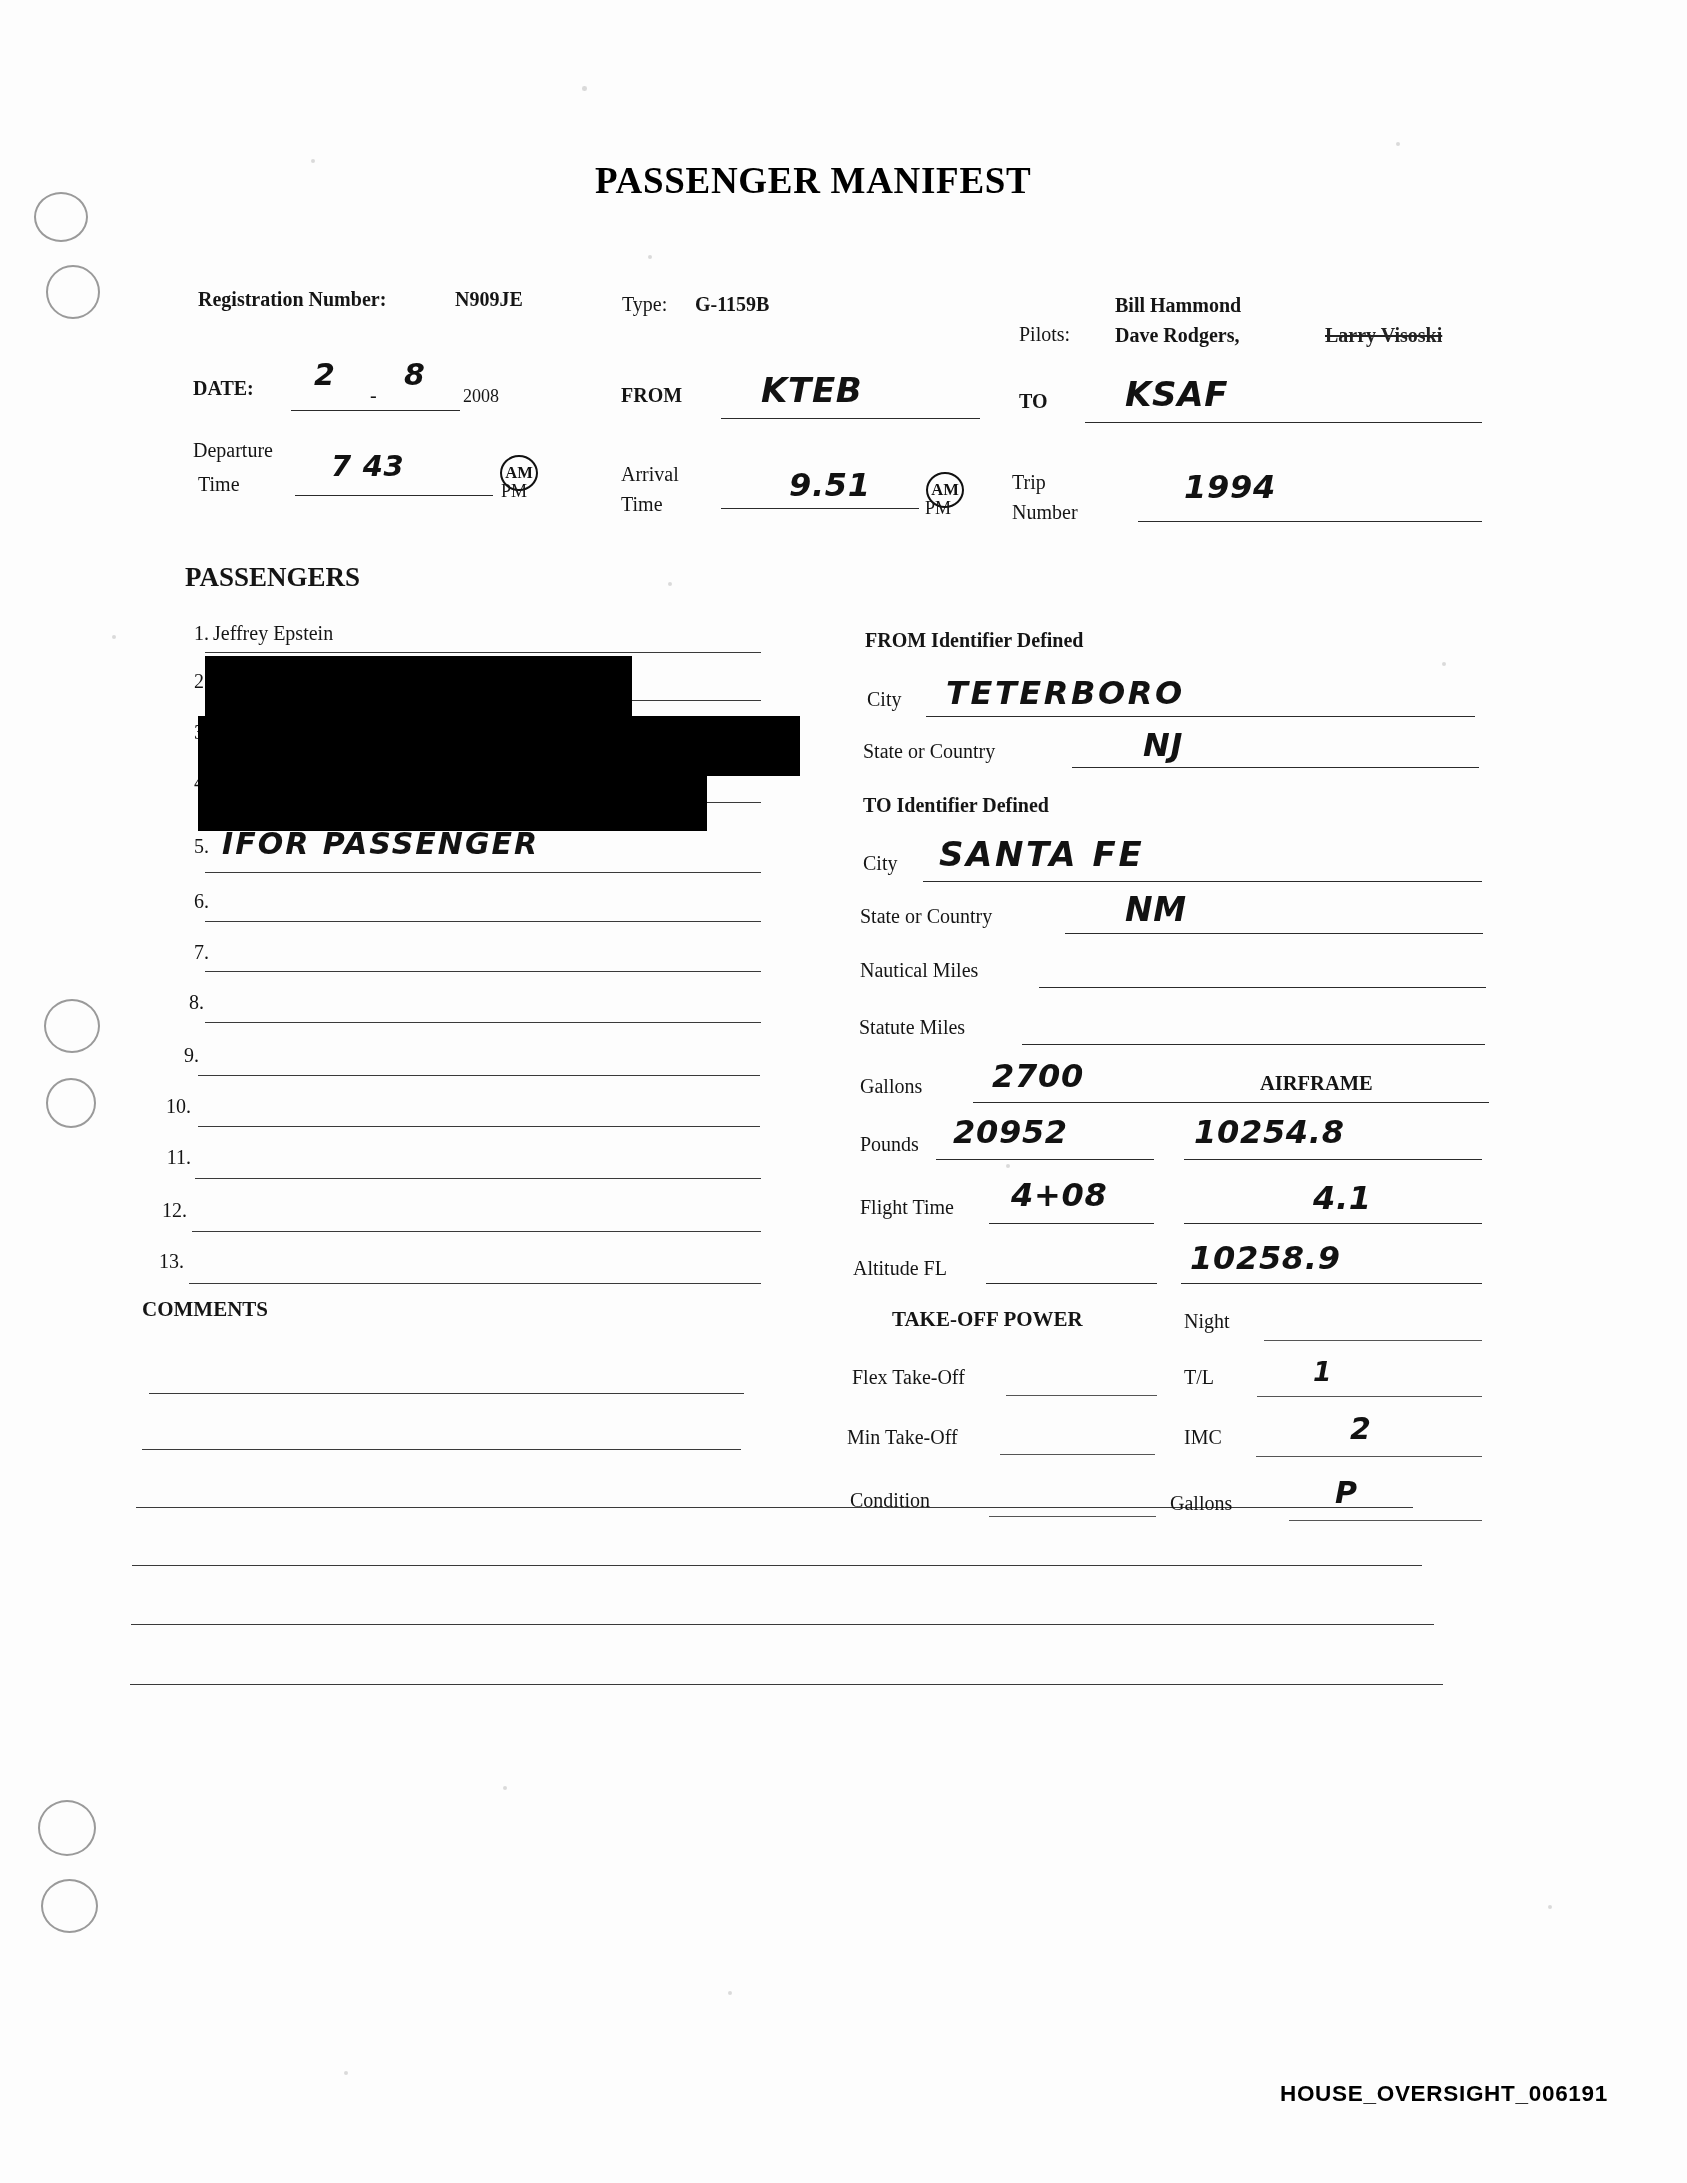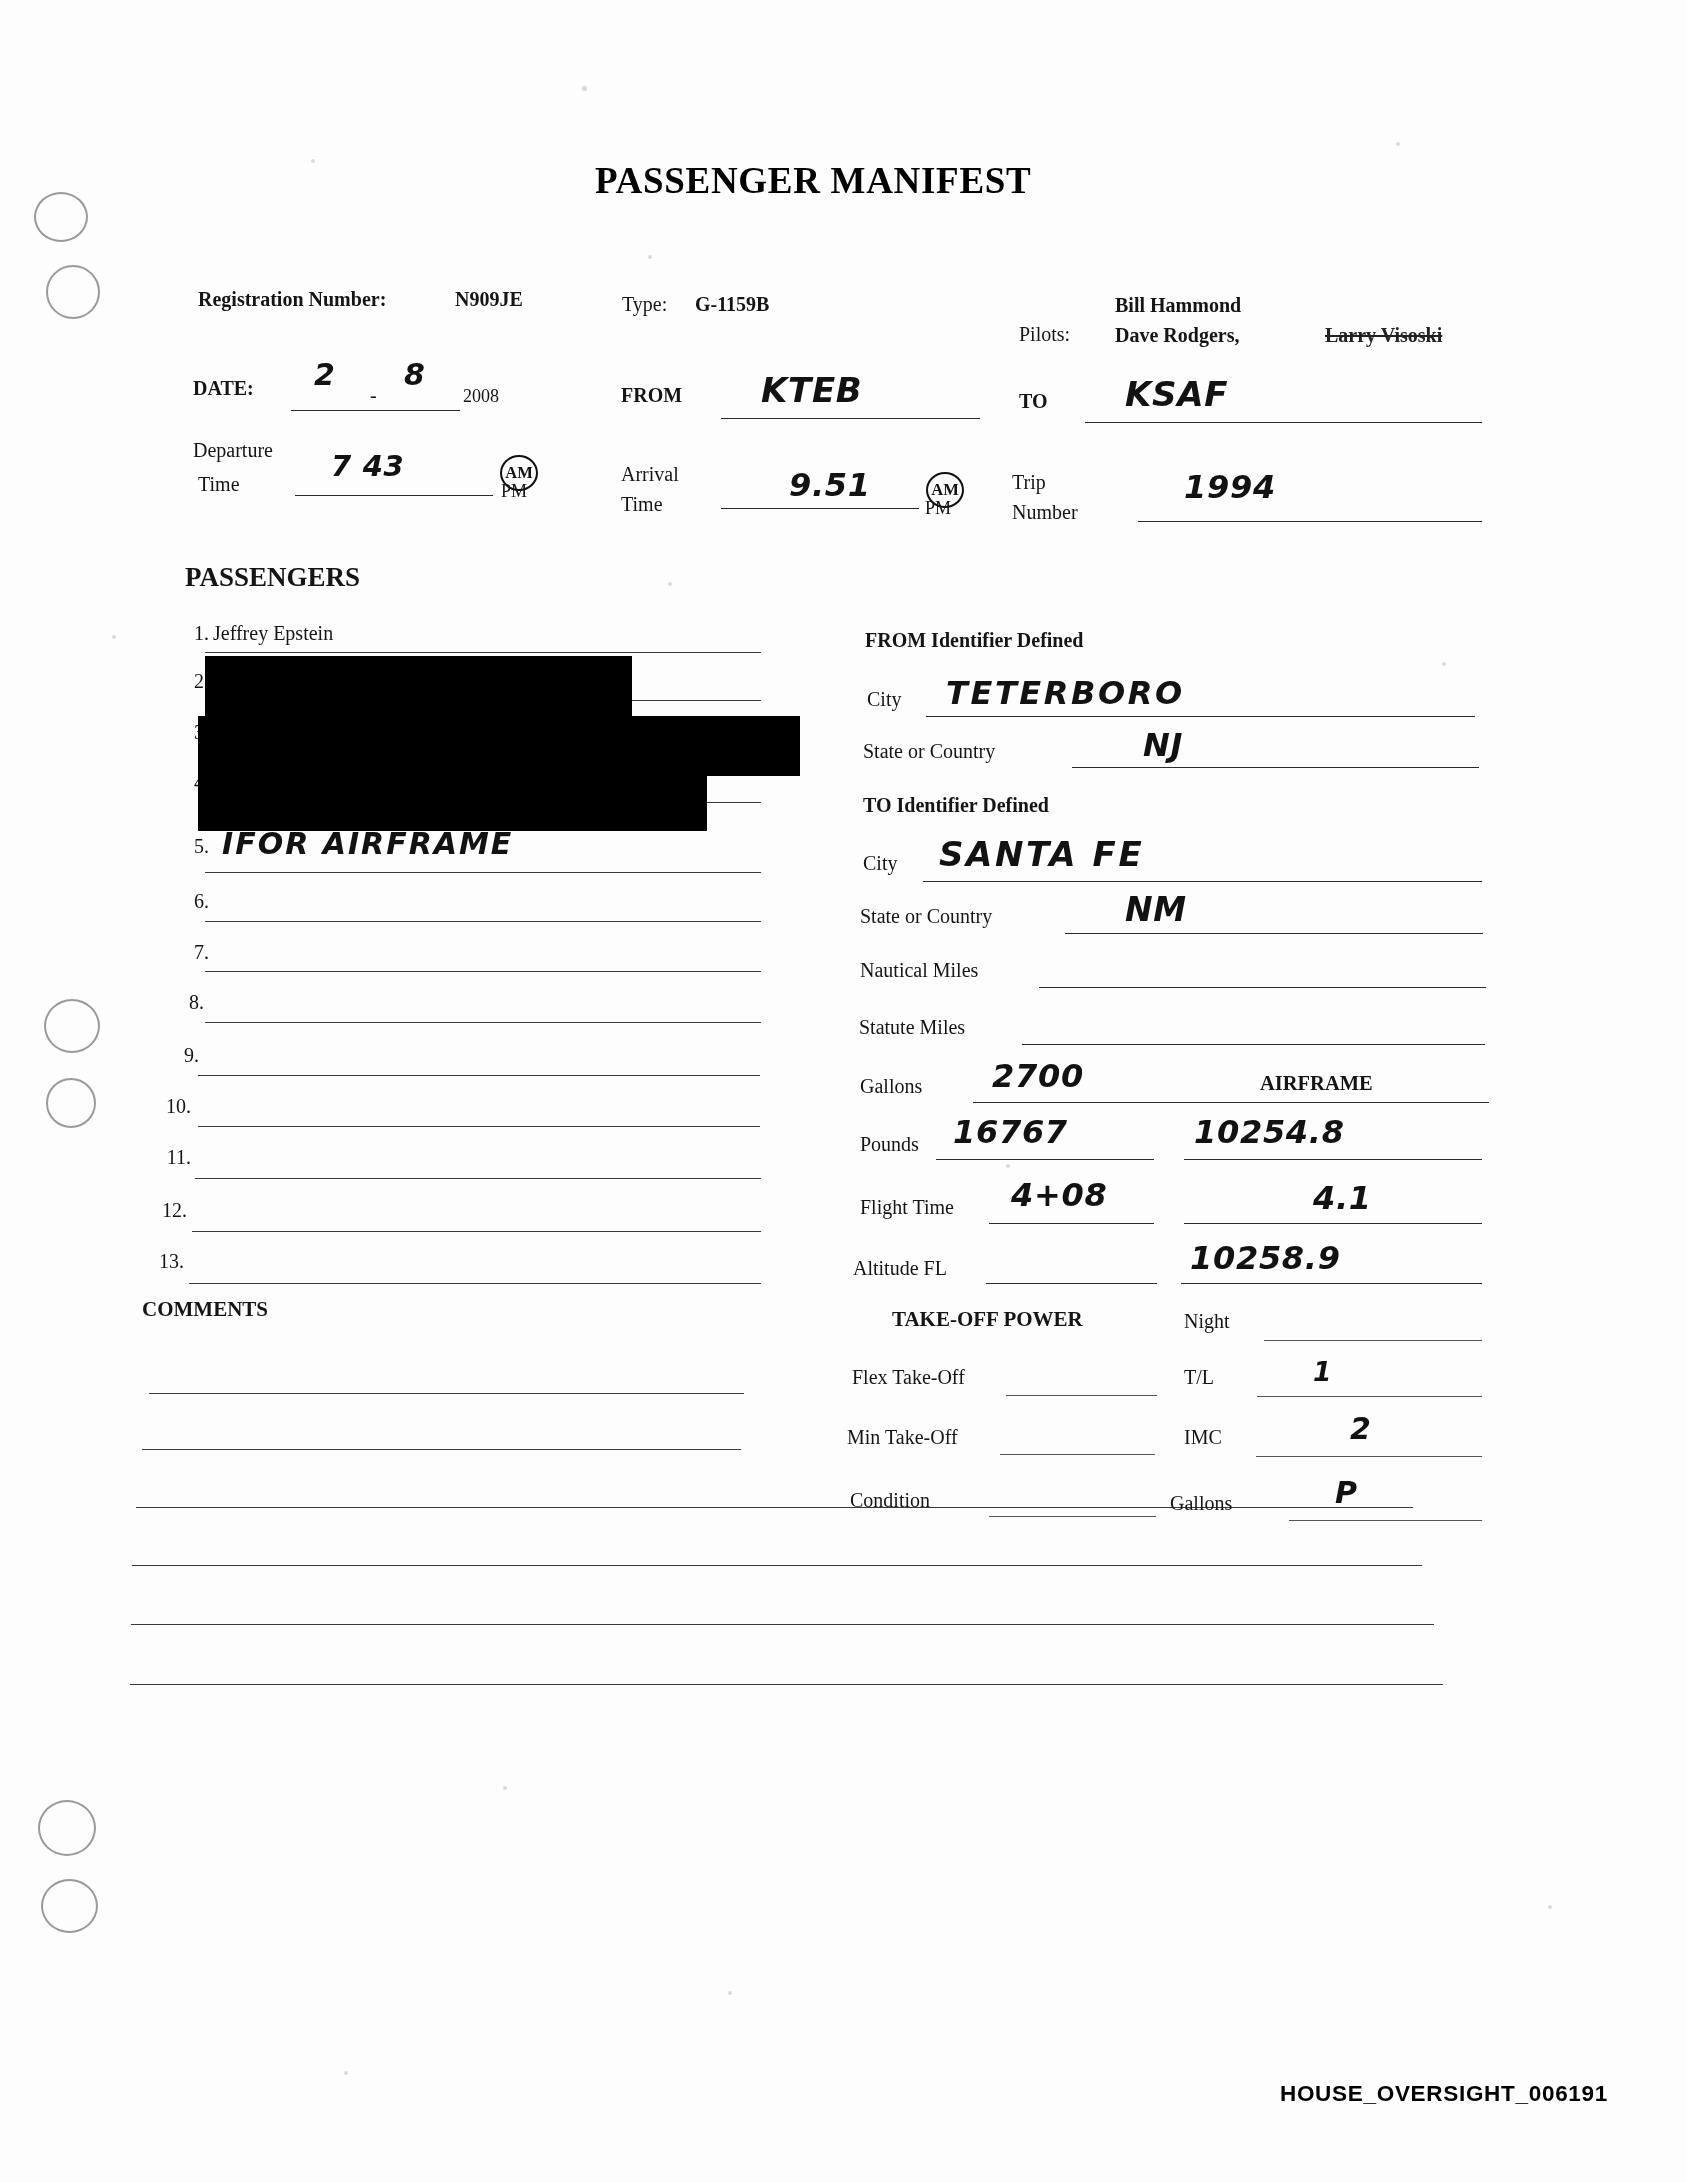--- a/index.html
+++ b/index.html
@@ -222,21 +222,21 @@
   <div class="rule thin" style="left:205px; top:752px; width:556px;"></div>
 
   <div class="num" style="left:169px; top:771px;">4.</div>
   <div class="rule thin" style="left:205px; top:802px; width:556px;"></div>
 
   <div class="redact" style="left:205px; top:656px; width:427px; height:60px;"></div>
   <div class="redact" style="left:198px; top:716px; width:602px; height:60px;"></div>
   <div class="redact" style="left:198px; top:773px; width:509px; height:58px;"></div>
 
   <div class="num" style="left:169px; top:835px;">5.</div>
-  <div class="hw" style="left:222px; top:826px; font-size:30px; letter-spacing:2px;">IFOR AIRFRAME</div>
+  <div class="hw" style="left:222px; top:826px; font-size:30px; letter-spacing:2px;">IFOR PASSENGER</div>
   <div class="rule thin" style="left:205px; top:872px; width:556px;"></div>
 
   <div class="num" style="left:169px; top:890px;">6.</div>
   <div class="rule thin" style="left:205px; top:921px; width:556px;"></div>
 
   <div class="num" style="left:169px; top:941px;">7.</div>
   <div class="rule thin" style="left:205px; top:971px; width:556px;"></div>
 
   <div class="num" style="left:164px; top:991px;">8.</div>
   <div class="rule thin" style="left:205px; top:1022px; width:556px;"></div>
@@ -289,21 +289,21 @@
 
   <div class="lbl" style="left:859px; top:1016px;">Statute Miles</div>
   <div class="rule" style="left:1022px; top:1044px; width:463px;"></div>
 
   <div class="lbl" style="left:860px; top:1075px;">Gallons</div>
   <div class="hw" style="left:992px; top:1057px; font-size:32px;">2700</div>
   <div class="rule" style="left:973px; top:1102px; width:516px;"></div>
   <div class="lbl b" style="left:1260px; top:1072px; font-size:20.5px;">AIRFRAME</div>
 
   <div class="lbl" style="left:860px; top:1133px;">Pounds</div>
-  <div class="hw" style="left:953px; top:1113px; font-size:32px;">16767</div>
+  <div class="hw" style="left:953px; top:1113px; font-size:32px;">20952</div>
   <div class="hw" style="left:1194px; top:1113px; font-size:32px;">10254.8</div>
   <div class="rule" style="left:936px; top:1159px; width:218px;"></div>
   <div class="rule" style="left:1184px; top:1159px; width:298px;"></div>
 
   <div class="lbl" style="left:860px; top:1196px;">Flight Time</div>
   <div class="hw" style="left:1011px; top:1176px; font-size:32px;">4+08</div>
   <div class="hw" style="left:1313px; top:1179px; font-size:32px;">4.1</div>
   <div class="rule" style="left:989px; top:1223px; width:165px;"></div>
   <div class="rule" style="left:1184px; top:1223px; width:298px;"></div>
 

